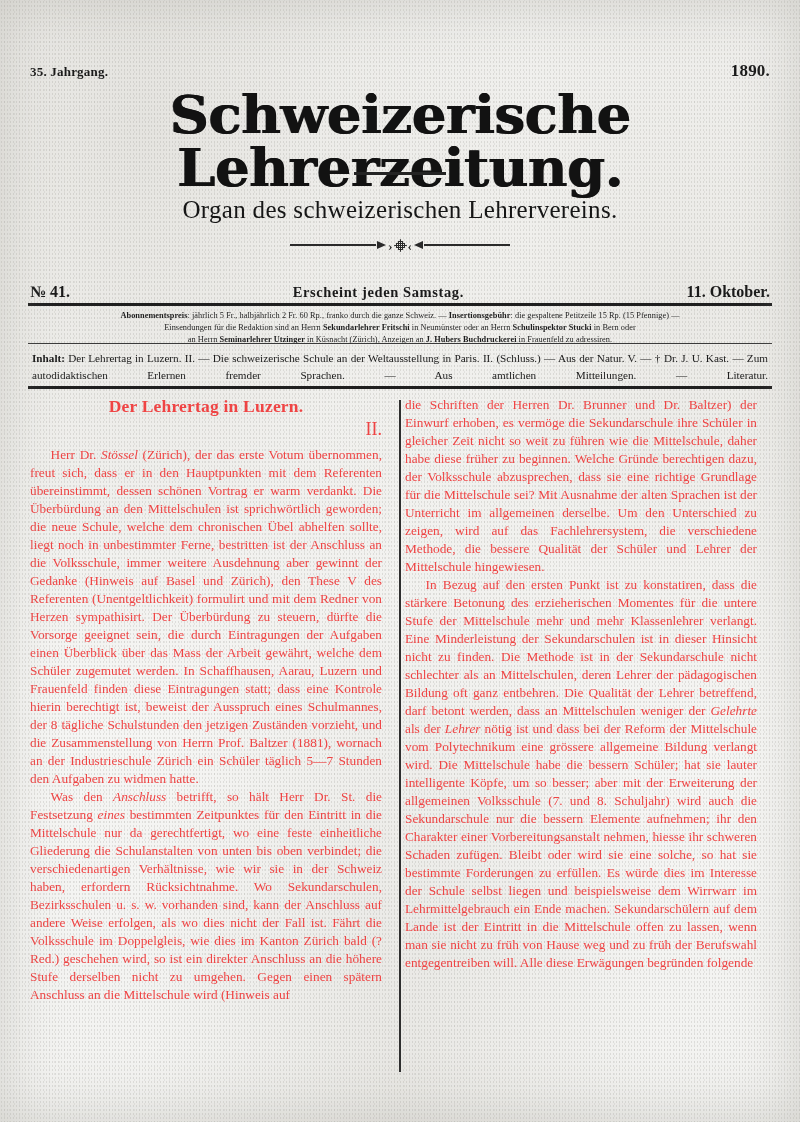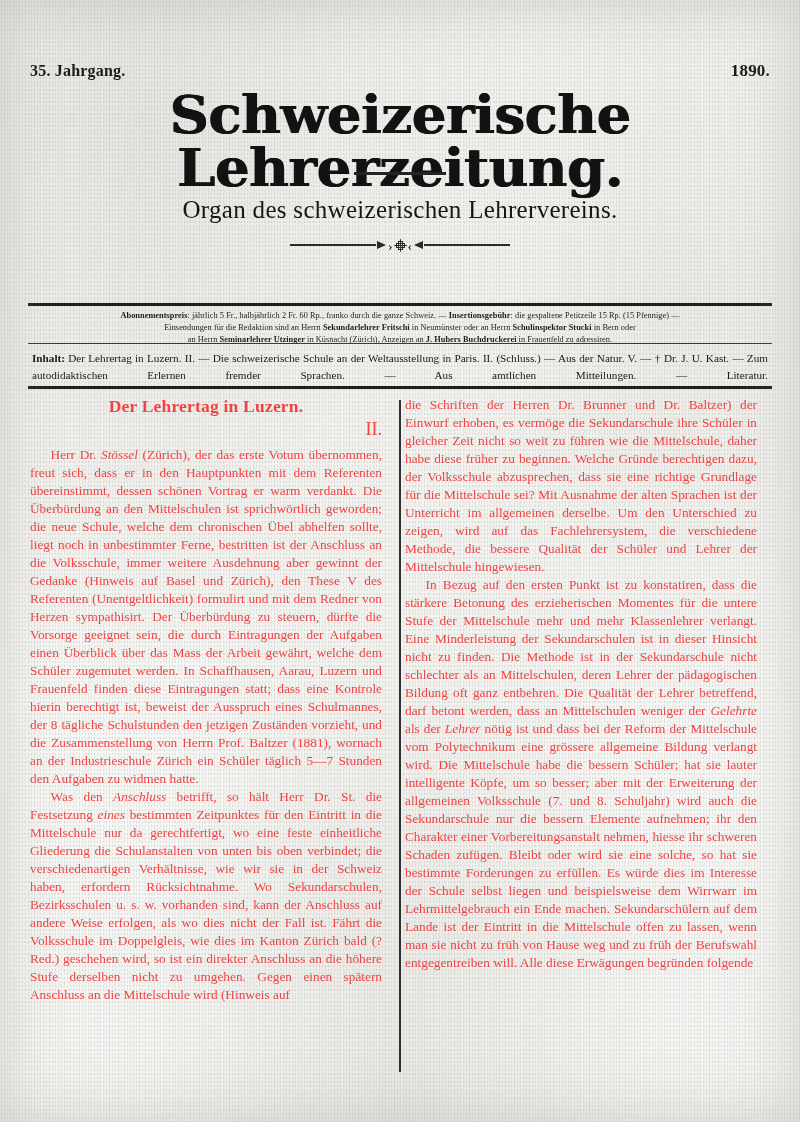--- a/index.html
+++ b/index.html
@@ -56,21 +56,21 @@
   .topline {
     position: absolute;
     top: 50px; left: 30px; right: 30px;
     display: flex;
     justify-content: space-between;
     align-items: baseline;
     font-weight: bold;
     font-size: 16px;
     letter-spacing: 0.2px;
   }
-  .topline .vol { font-size: 16px; }
+  .topline .vol { font-size: 13px; }
   .topline .year { font-size: 17px; margin-top: 11px; }
 
   
   .masthead {
     position: absolute;
     top: 88px; left: 0; right: 0;
     text-align: center;
     font-family: "DejaVu Serif", "Liberation Serif", serif;
     font-weight: bold;
     font-size: 53px;
@@ -257,20 +257,25 @@
   <div class="ornament">
     <span class="orn-line"></span>
     <span class="orn-arrow left"></span>
     <span class="orn-chev">›</span>
     <span class="orn-dia"></span>
     <span class="orn-chev">‹</span>
     <span class="orn-arrow right"></span>
     <span class="orn-line"></span>
   </div>
 
+  <div class="issueline">
+    <span>№ 41.</span>
+    <span class="center">Erscheint jeden Samstag.</span>
+    <span class="date">11. Oktober.</span>
+  </div>
 
   <div class="rule-thick" style="top:303px;"></div>
 
   <div class="fineprint" style="top:310px;">
     <div><b>Abonnementspreis</b><span>: jährlich 5 Fr., halbjährlich 2 Fr. 60 Rp., franko durch die ganze Schweiz. — </span><b>Insertionsgebühr</b><span>: die gespaltene Petitzeile 15 Rp. (15 Pfennige) —</span></div>
     <div><span>Einsendungen für die Redaktion sind an Herrn </span><b>Sekundarlehrer Fritschi</b><span> in Neumünster oder an Herrn </span><b>Schulinspektor Stucki</b><span> in Bern oder</span></div>
     <div><span>an Herrn </span><b>Seminarlehrer Utzinger</b><span> in Küsnacht (Zürich), Anzeigen an </span><b>J. Hubers Buchdruckerei</b><span> in Frauenfeld zu adressiren.</span></div>
   </div>
 
   <div class="rule-thin" style="top:343px;"></div>

